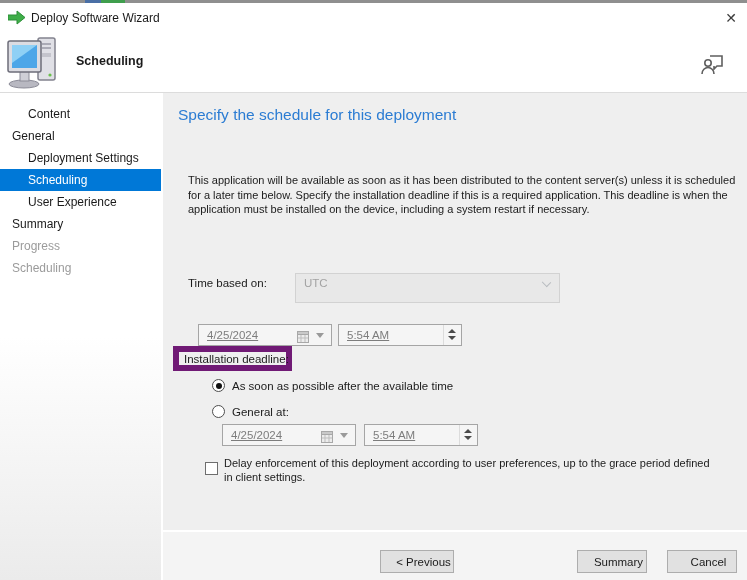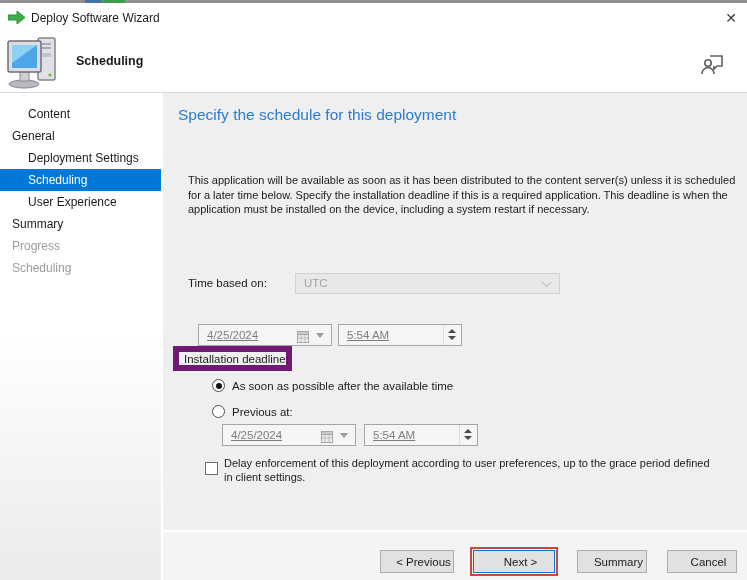--- a/index.html
+++ b/index.html
@@ -36,21 +36,21 @@
   .side-item.selected { background: #0078d7; color: #ffffff; }
   .side-item.disabled { color: #9b9b9b; }
 
   .content { position: absolute; left: 163px; top: 93px; width: 584px; height: 437px; background: #efefef; }
   .content-heading { position: absolute; left: 15px; top: 13px; font-size: 15.5px; color: #2b7cd3; }
   .intro-text { position: absolute; left: 25px; top: 80px; width: 556px; font-size: 11px; line-height: 14.5px; color: #1b1b1b; }
 
   .label { font-size: 11.5px; color: #1b1b1b; }
   .time-label { position: absolute; left: 25px; top: 180px; height: 21px; line-height: 21px; }
   .select-disabled {
-    position: absolute; left: 132px; top: 180px; width: 265px; height: 21px;
+    position: absolute; left: 132px; top: 180px; width: 265px; height: 30px;
     background: #e8e8e8; border: 1px solid #d2d2d2; color: #a3a3a3;
     font-size: 11.5px; line-height: 19px; padding-left: 8px;
   }
   .chevron-down-icon {
     position: absolute; right: 9px; top: 5px; width: 7px; height: 7px;
     border-right: 1.6px solid #b8bcc0; border-bottom: 1.6px solid #b8bcc0;
     transform: rotate(45deg) scaleY(0.9);
   }
 
   .checkbox-row { position: absolute; cursor: default; }
@@ -198,21 +198,21 @@
   <div class="deadline-annotation">
     <span class="label">Installation deadline:</span>
   </div>
 
   <div class="radio-row radio-asap-row">
     <span class="radio-circle checked"></span>
     <span class="radio-label">As soon as possible after the available time</span>
   </div>
   <div class="radio-row radio-sched-row">
     <span class="radio-circle"></span>
-    <span class="radio-label">Previous at:</span>
+    <span class="radio-label">General at:</span>
   </div>
 
   <div class="field date2">
     <span>4/25/2024</span>
     <span class="calendar-icon">
       <svg width="12" height="12" viewBox="0 0 12 12">
         <rect x="0.5" y="0.5" width="11" height="11" fill="#ececec" stroke="#a8a8a8"></rect>
         <rect x="0.5" y="0.5" width="11" height="3" fill="#c9c9c9" stroke="#a8a8a8"></rect>
         <line x1="4" y1="4" x2="4" y2="11" stroke="#bdbdbd"></line>
         <line x1="8" y1="4" x2="8" y2="11" stroke="#bdbdbd"></line>
@@ -230,16 +230,15 @@
   </div>
 
   <div class="checkbox-row cb-delay">
     <span class="checkbox-box"></span>
     <span class="checkbox-label">Delay enforcement of this deployment according to user preferences, up to the grace period defined in client settings.</span>
   </div>
 </div>
 
 <div class="footer">
   <button class="btn btn-previous">&lt; Previous</button>
-  <button class="btn btn-next">Next &gt;</button>
   <button class="btn btn-summary">Summary</button>
   <button class="btn btn-cancel">Cancel</button>
 </div>
 
 </body></html>

